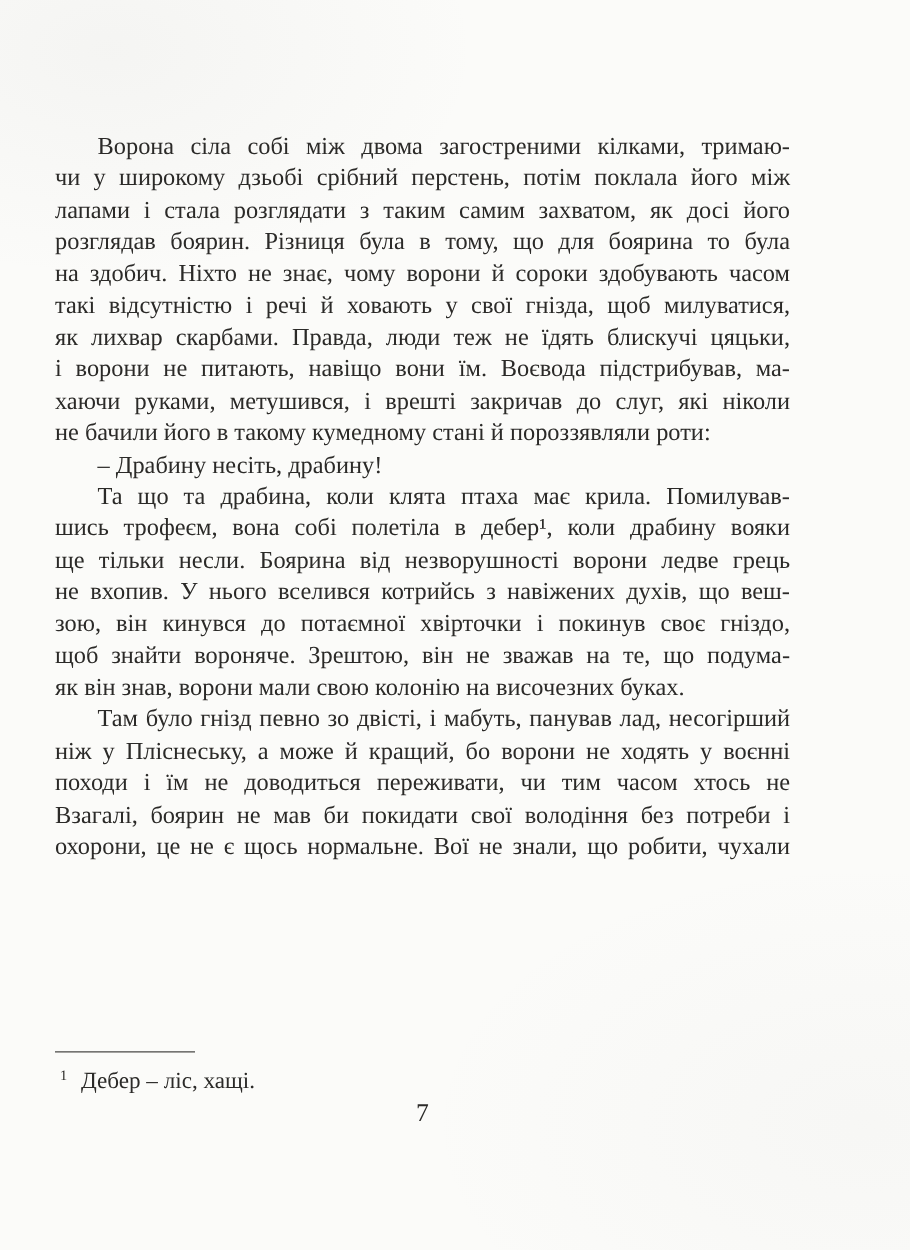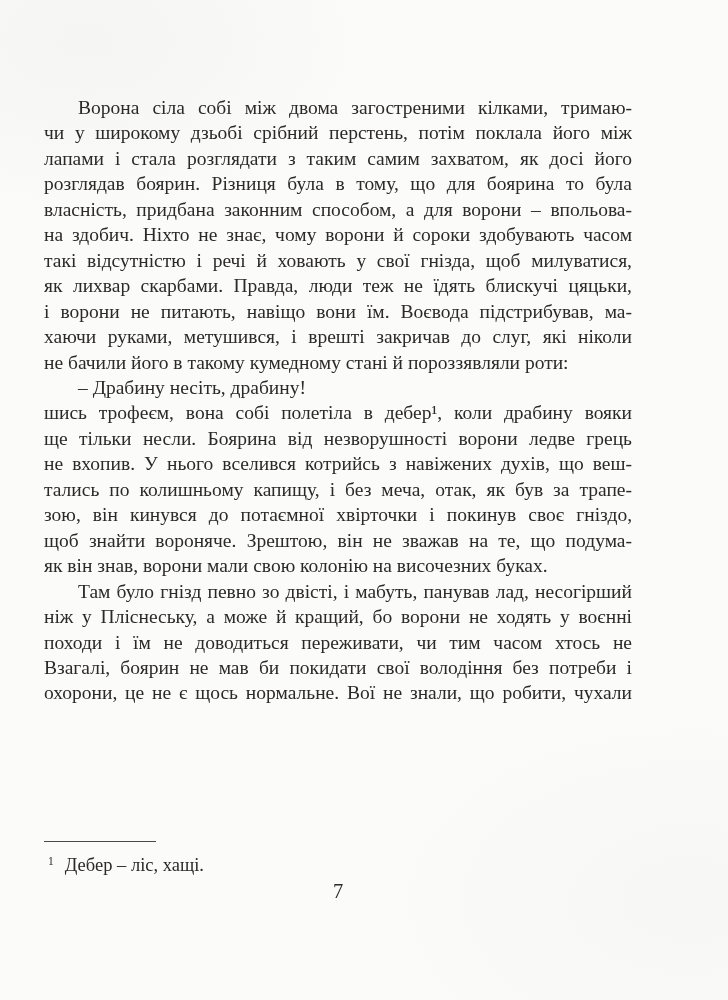--- a/index.html
+++ b/index.html
@@ -13,21 +13,21 @@
     width:728px;height:1000px;
     background-color:#fbfbf9;
     background-image:
       radial-gradient(ellipse 420px 260px at 12% 4%, rgba(160,160,158,0.07), transparent 70%),
       radial-gradient(ellipse 500px 300px at 95% 90%, rgba(170,170,168,0.05), transparent 70%);
     overflow:hidden;
     color:#2b2a28;
   }
   .text-block{
     position:absolute;
-    left:44px;top:95px;
+    left:44px;top:105px;
     width:588px;
     font-size:19.5px;
     line-height:25.45px;
   }
   .paragraph{margin:0;padding:0;}
   .line{
     text-align:justify;
     text-align-last:justify;
     white-space:nowrap;
   }
@@ -63,36 +63,35 @@
 </head>
 <body>
 
 <div class="page">
   <div class="text-block" id="text-block">
       <div class="paragraph">
         <div class="line in">Ворона сіла собі між двома загостреними кілками, тримаю-</div>
         <div class="line">чи у широкому дзьобі срібний перстень, потім поклала його між</div>
         <div class="line">лапами і стала розглядати з таким самим захватом, як досі його</div>
         <div class="line">розглядав боярин. Різниця була в тому, що для боярина то була</div>
-        <div class="line">власність, придбана законним способом, а для ворони – впольова-</div>
         <div class="line">на здобич. Ніхто не знає, чому ворони й сороки здобувають часом</div>
         <div class="line">такі відсутністю і речі й ховають у свої гнізда, щоб милуватися,</div>
         <div class="line">як лихвар скарбами. Правда, люди теж не їдять блискучі цяцьки,</div>
         <div class="line">і ворони не питають, навіщо вони їм. Воєвода підстрибував, ма-</div>
         <div class="line">хаючи руками, метушився, і врешті закричав до слуг, які ніколи</div>
         <div class="line pl">не бачили його в такому кумедному стані й пороззявляли роти:</div>
       </div>
       <div class="paragraph">
         <div class="line in pl">– Драбину несіть, драбину!</div>
       </div>
       <div class="paragraph">
+        <div class="line in">Та що та драбина, коли клята птаха має крила. Помилував-</div>
         <div class="line">шись трофеєм, вона собі полетіла в дебер¹, коли драбину вояки</div>
         <div class="line">ще тільки несли. Боярина від незворушності ворони ледве грець</div>
         <div class="line">не вхопив. У нього вселився котрийсь з навіжених духів, що веш-</div>
-        <div class="line">тались по колишньому капищу, і без меча, отак, як був за трапе-</div>
         <div class="line">зою, він кинувся до потаємної хвірточки і покинув своє гніздо,</div>
         <div class="line">щоб знайти вороняче. Зрештою, він не зважав на те, що подума-</div>
         <div class="line pl">як він знав, ворони мали свою колонію на височезних буках.</div>
       </div>
       <div class="paragraph">
         <div class="line in">Там було гнізд певно зо двісті, і мабуть, панував лад, несогірший</div>
         <div class="line">ніж у Пліснеську, а може й кращий, бо ворони не ходять у воєнні</div>
         <div class="line">походи і їм не доводиться переживати, чи тим часом хтось не</div>
         <div class="line">Взагалі, боярин не мав би покидати свої володіння без потреби і</div>
         <div class="line">охорони, це не є щось нормальне. Вої не знали, що робити, чухали</div>

